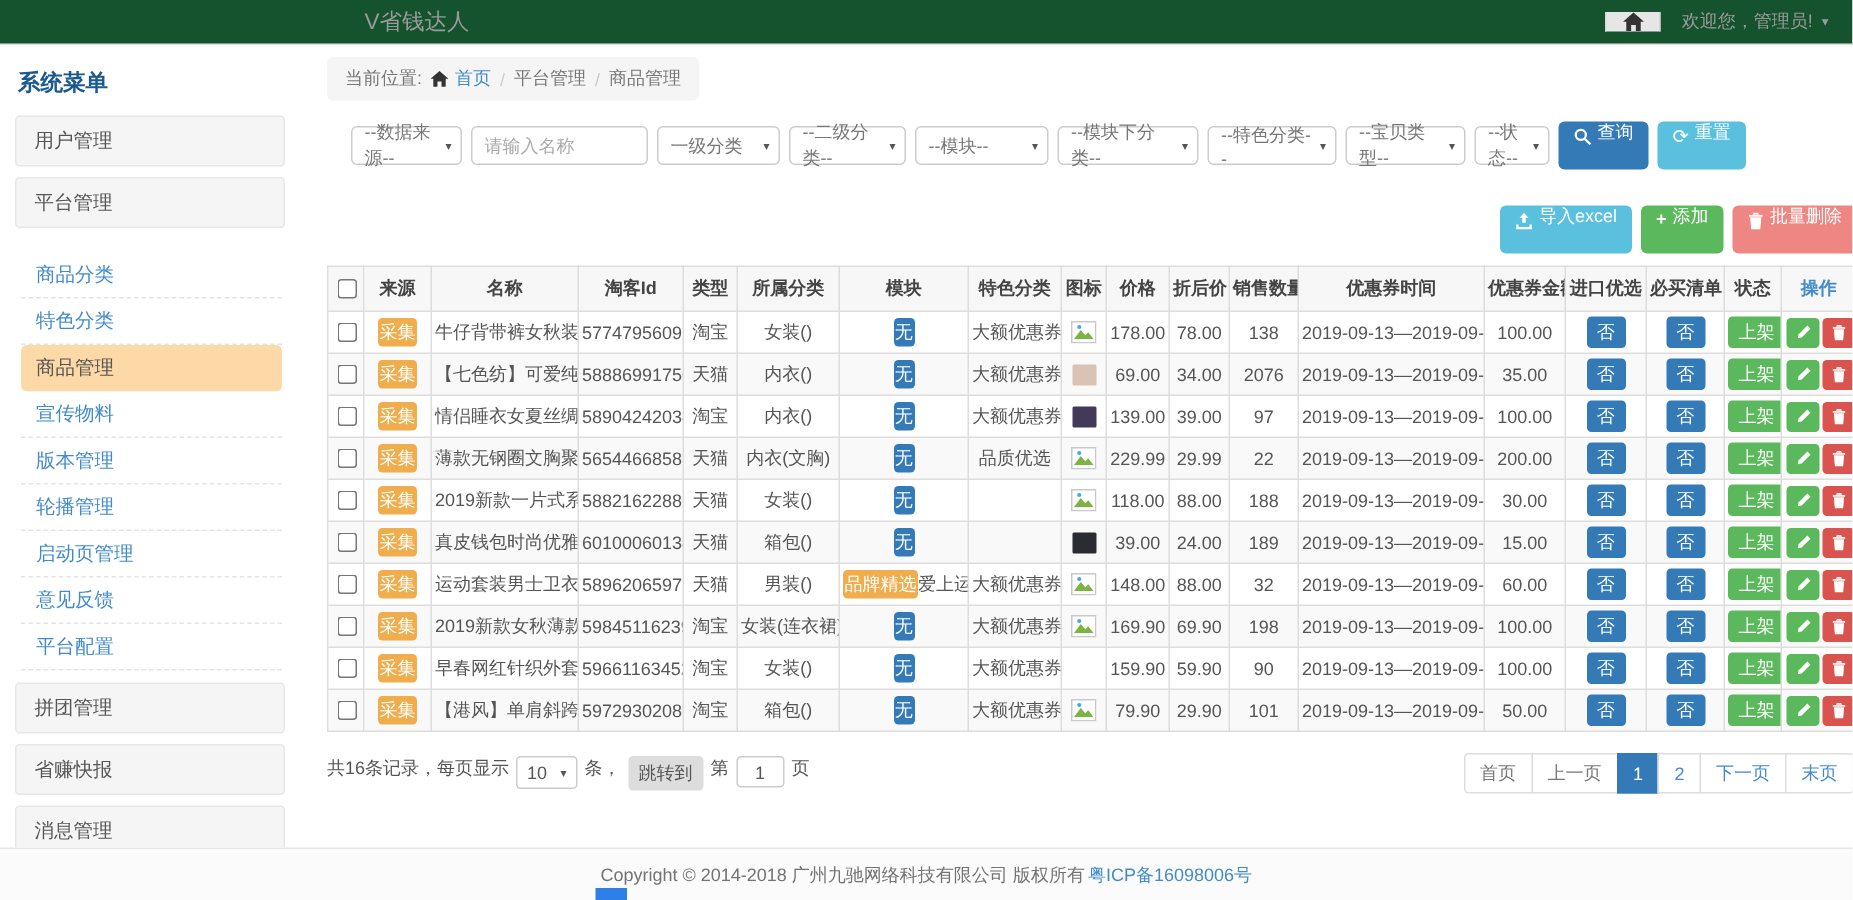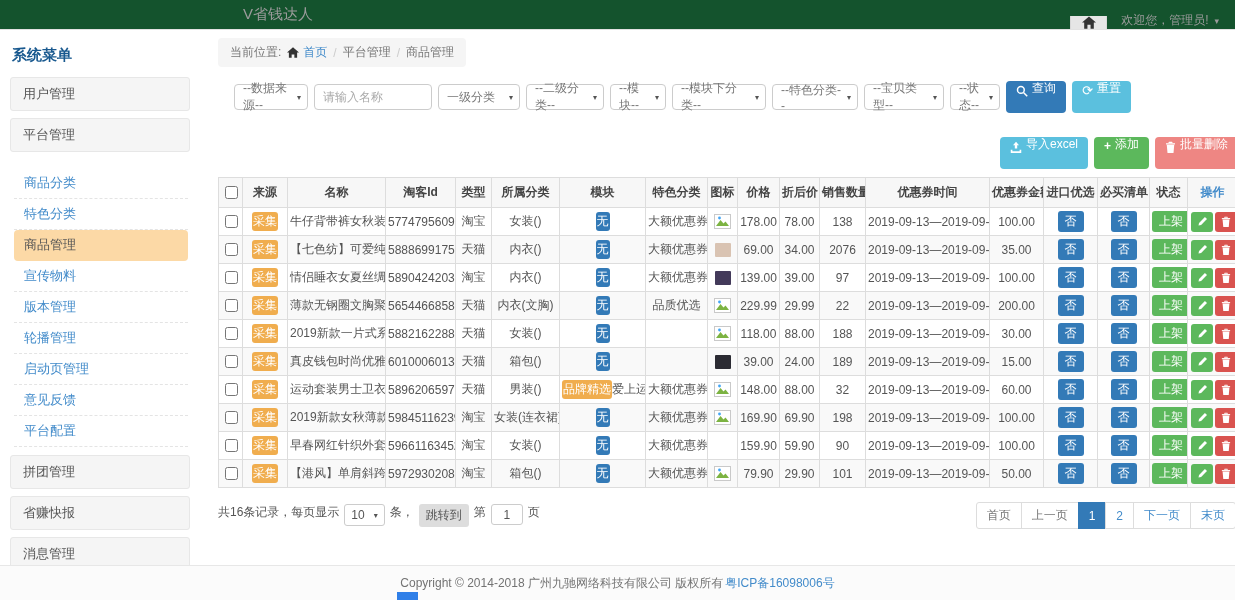--- a/index.html
+++ b/index.html
@@ -6,21 +6,21 @@
   html,body { margin:0; padding:0; }
   body {
     width:1235px; height:600px; overflow:hidden; position:relative;
     font-family:"Liberation Sans","DejaVu Sans",sans-serif;
     font-size:12px; color:#555; background:#fff;
   }
   
   .topbar { height:30px; background:#14532d; border-bottom:1px solid #e2e2e2;
             display:flex; align-items:center; }
   .topbar-title { margin-left:243px; font-size:15px; color:#9b9b9b; }
-  .topbar-right { margin-left:auto; display:flex; align-items:flex-end; height:100%; }
+  .topbar-right { margin-left:auto; display:flex; align-items:center; height:100%; }
   .home-cell { width:37px; background:#e6e6e6; border-left:1px solid #d8d8d8;
                border-right:1px solid #d8d8d8; display:flex; align-items:center;
                justify-content:center; color:#555; cursor:pointer; }
   .welcome { padding:0 16px 0 14px; color:#9b9b9b; display:flex; align-items:center;
              gap:6px; cursor:pointer; }
   .caret-txt { font-size:9px; }
   
   .content { display:flex; height:535px; overflow:hidden; }
   .sidebar { width:190px; flex:none; padding:8px 0 0 10px; }
   .side-title { color:#19598f; font-weight:bold; font-size:15px; padding:8px 2px 12px; }
@@ -39,21 +39,21 @@
   .crumb-sep { color:#ccc; }
   .house { color:#333; display:inline-flex; }
   
   .filter-bar { display:flex; gap:6px; margin-top:14px; align-items:center; }
   .filter-controls { display:flex; gap:6px; align-items:center;margin-left:16px; }
   .fake-select { height:26px; border:1px solid #ccc; border-radius:4px; background:#fff;
                  display:flex; align-items:center; justify-content:space-between;
                  padding:0 6px 0 8px; color:#777; cursor:pointer; }
   .sel-caret { font-size:8px; color:#555; margin-left:4px; }
   .fs-data-source{width:74px}.fs-level1{width:82px}.fs-level2{width:78px}
-  .fs-module{width:56px}.fs-module-sub{width:94px}.fs-feature{width:86px}
+  .fs-module{width:89px}.fs-module-sub{width:94px}.fs-feature{width:86px}
   .fs-item-type{width:80px}.fs-status{width:50px}
   .text-input { height:26px; width:118px; border:1px solid #ccc; border-radius:4px;
                 padding:0 8px; font:inherit; color:#555; }
   .text-input::placeholder { color:#aaa; }
   .btn { border:none; border-radius:4px; height:26px; padding:16px 10px; color:#fff;
          font-size:12px; display:inline-flex; align-items:flex-end; gap:4px; cursor:pointer;
          font-family:inherit; }
   .btn-primary { background:#337ab7; }
   .btn-info { background:#5bc0de; }
   .btn-success { background:#5cb85c; }

